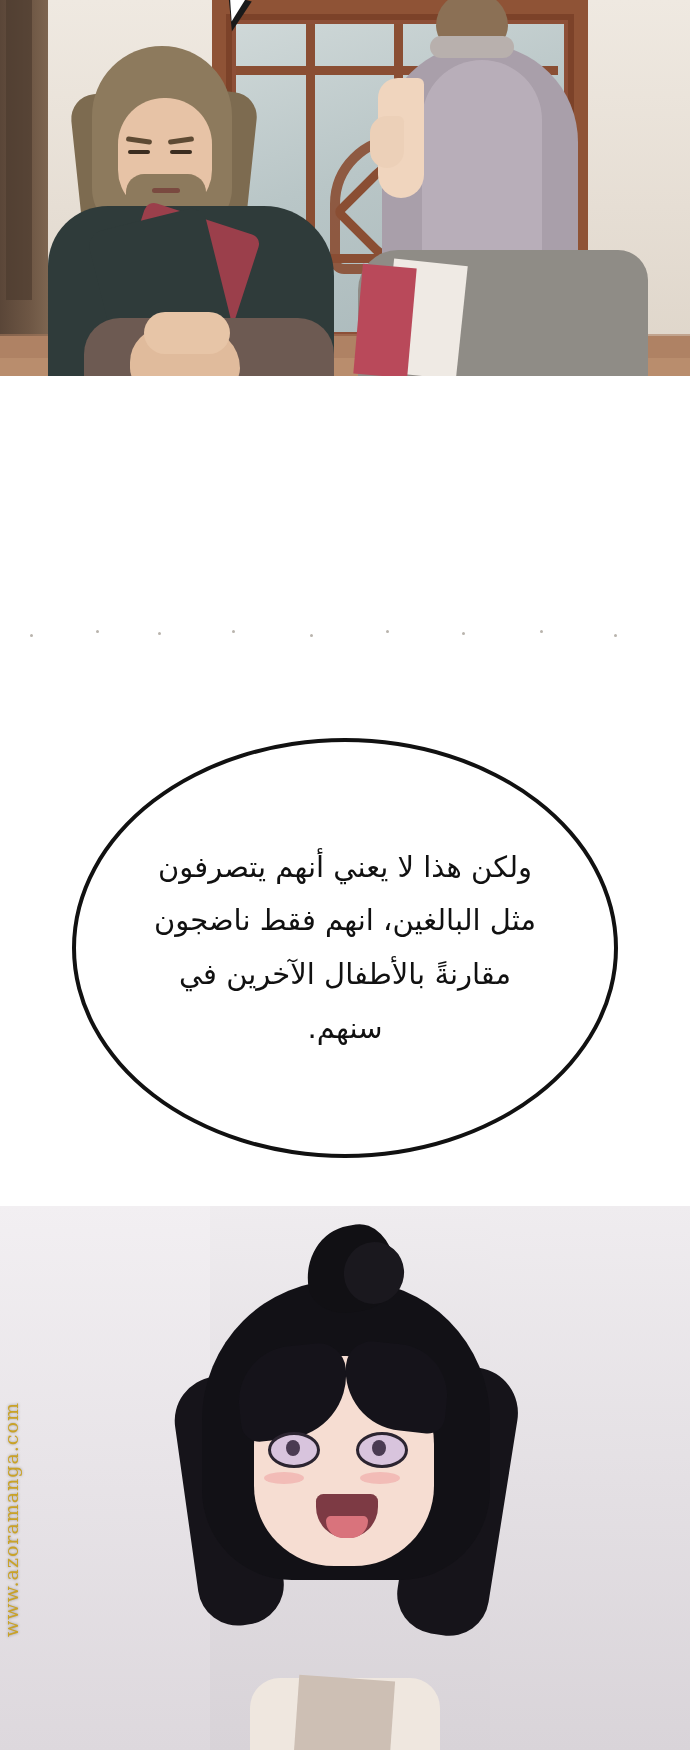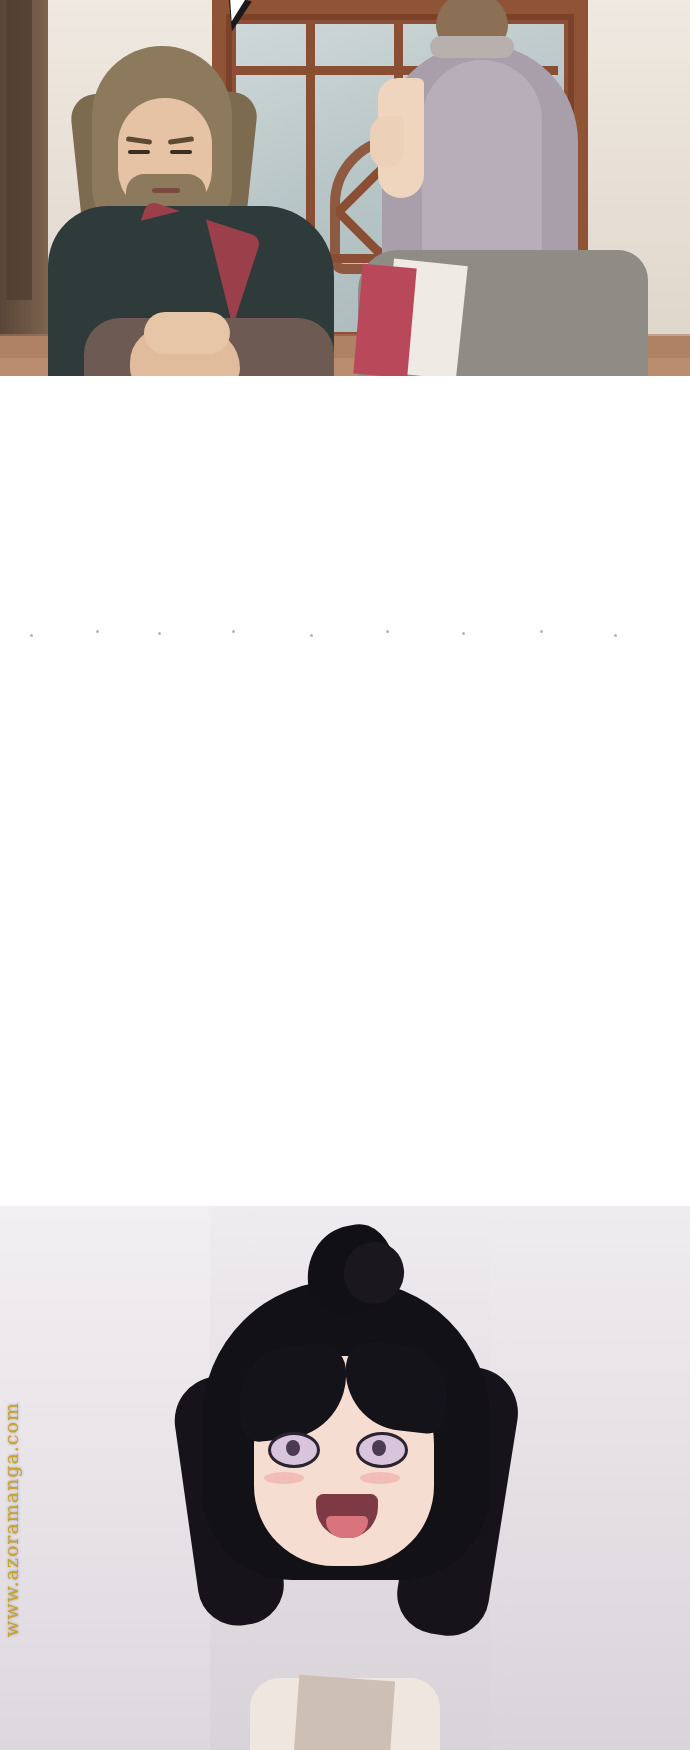--- a/index.html
+++ b/index.html
@@ -510,20 +510,23 @@
     <div class="dot" style="left:96px; top:254px;"></div>
     <div class="dot" style="left:158px;top:256px;"></div>
     <div class="dot" style="left:232px;top:254px;"></div>
     <div class="dot" style="left:310px;top:258px;"></div>
     <div class="dot" style="left:386px;top:254px;"></div>
     <div class="dot" style="left:462px;top:256px;"></div>
     <div class="dot" style="left:540px;top:254px;"></div>
     <div class="dot" style="left:614px;top:258px;"></div>
   </div>
 
+  <div class="bubble">
+    <div class="bubble-text">ولكن هذا لا يعني أنهم يتصرفون مثل البالغين، انهم فقط ناضجون مقارنةً بالأطفال الآخرين في سنهم.</div>
+  </div>
 
   <div class="panel-bottom">
     <div class="p2-bg-l"></div>
     <div class="p2-bg-r"></div>
 
     <div class="boy">
       <div class="boy-hair-l"></div>
       <div class="boy-hair-r"></div>
       <div class="boy-hair"></div>
       <div class="boy-tuft"></div>

